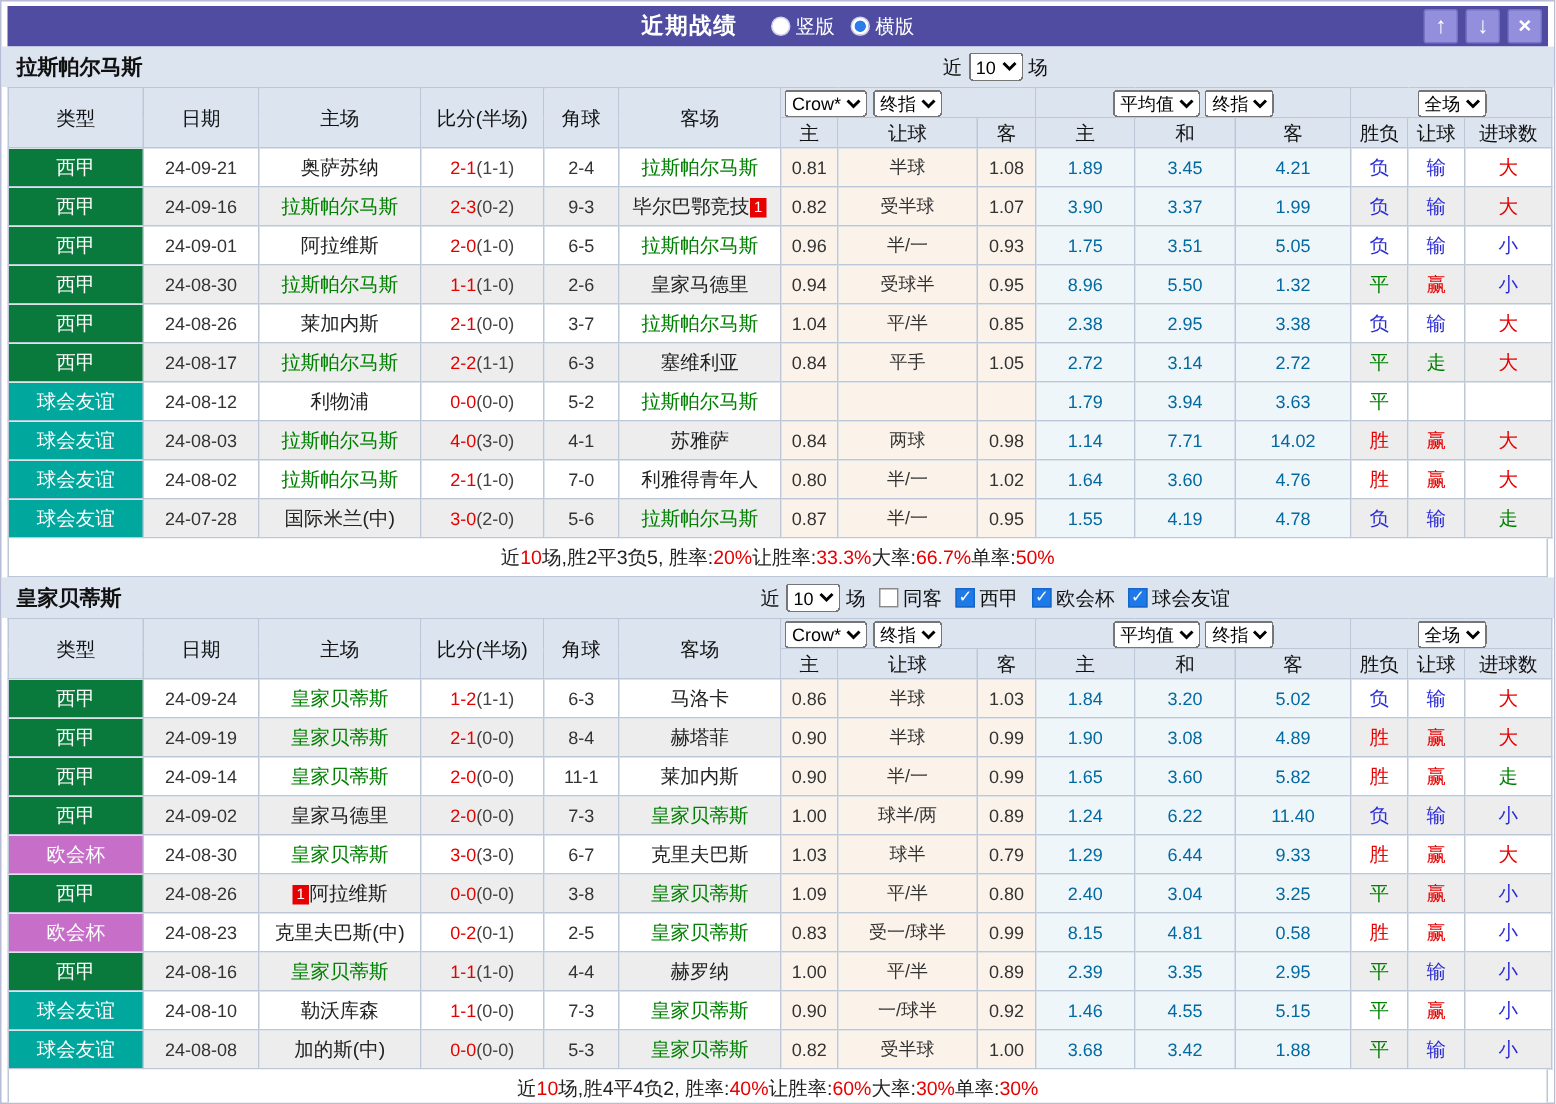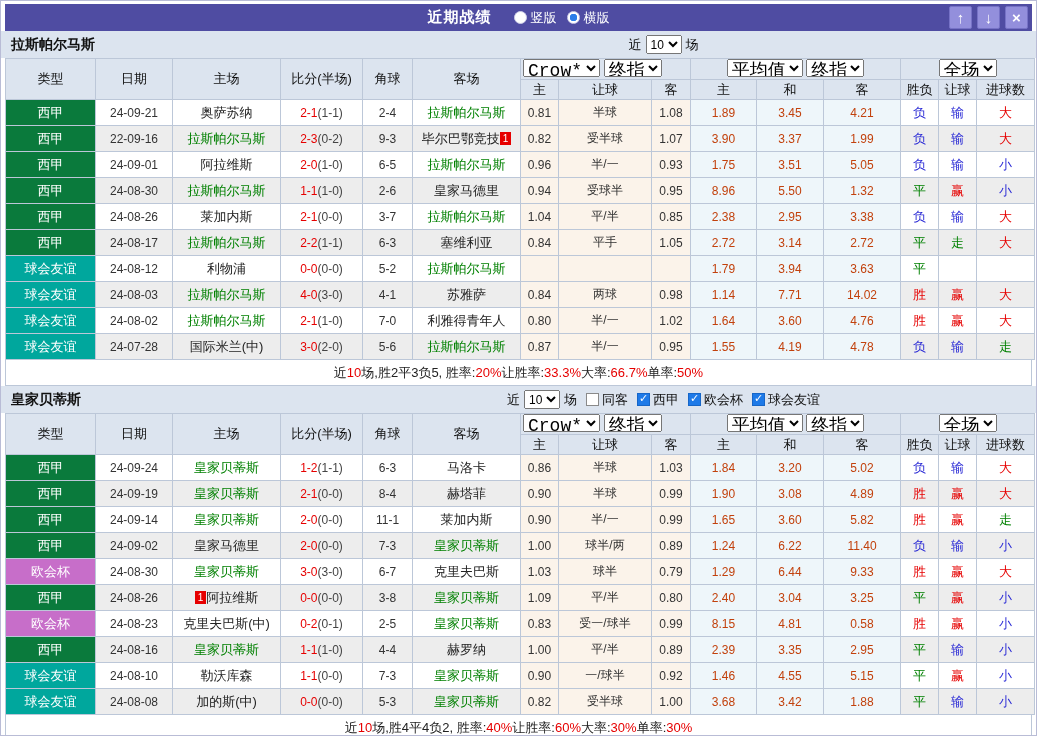--- a/index.html
+++ b/index.html
@@ -57,26 +57,26 @@
   
   table {
     border-collapse: collapse; table-layout: fixed;
     width: 1029px; margin: 0 4px; font-size: 12px; padding-left: 48px;
   }
   th, td {
     border: 1px solid #bcc7d8; text-align: center; padding: 0;
     height: 26px; overflow: hidden; white-space: nowrap;
   }
   thead th { background: #dce4ef; font-weight: normal; height: 20px; font-size: 13px; color: #111; }
-  thead select { font-size: 18px; height: 18px; font-family: Liberation Mono, monospace; }
+  thead select { font-size: 12px; height: 18px; }
   th.grp-left { text-align: left; padding-left: 2px; }
   td.plain { background: #fff; color: #333; }
   tr.even td.plain, tr.even td.res { background: #ededed; }
   td.od { background: #fbf3ea; color: #333; }
-  td.av { background: #eef6fa; color: #c2410c; }
+  td.av { background: #eef6fa; color: #0369a1; }
   td.res { background: #fff; font-size: 13px; }
   td.type { color: #fff; font-size: 13px; }
   .team-black { color: #222; font-size: 13px; }
   .team-focal { font-size: 13px; }
   .ft { color: #e60000; }
   .ht { color: #444; }
   .badge1 {
     display: inline-block; background: #e60000; color: #fff; font-size: 10px;
     line-height: 13px; padding: 0 3px; vertical-align: 1px;
   }
@@ -180,21 +180,21 @@
             <td class="od">1.08</td>
             <td class="av">1.89</td>
             <td class="av">3.45</td>
             <td class="av">4.21</td>
             <td class="res" style="color: rgb(43, 43, 213);">负</td>
             <td class="res" style="color: rgb(43, 43, 213);">输</td>
             <td class="res" style="color: rgb(230, 0, 0);">大</td>
           </tr>
           <tr class="even">
             <td class="type" style="background: rgb(10, 122, 60);">西甲</td>
-            <td class="plain">22-09-16</td>
+            <td class="plain">24-09-16</td>
             <td class="plain"><span class="team-focal" style="color: rgb(0, 128, 0);">拉斯帕尔马斯</span></td>
             <td class="plain"><span class="ft">2-3</span><span class="ht">(0-2)</span></td>
             <td class="plain">9-3</td>
             <td class="plain"><span class="team-black">毕尔巴鄂竞技</span><span class="badge1">1</span></td>
             <td class="od">0.82</td>
             <td class="od">受半球</td>
             <td class="od">1.07</td>
             <td class="av">3.90</td>
             <td class="av">3.37</td>
             <td class="av">1.99</td>

